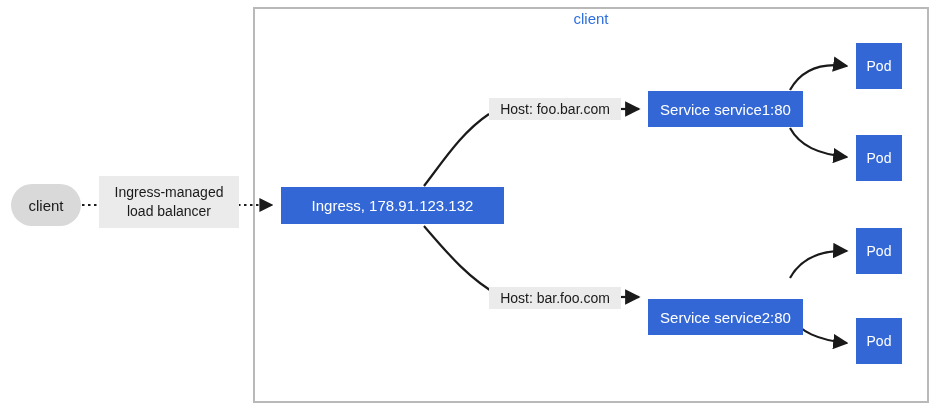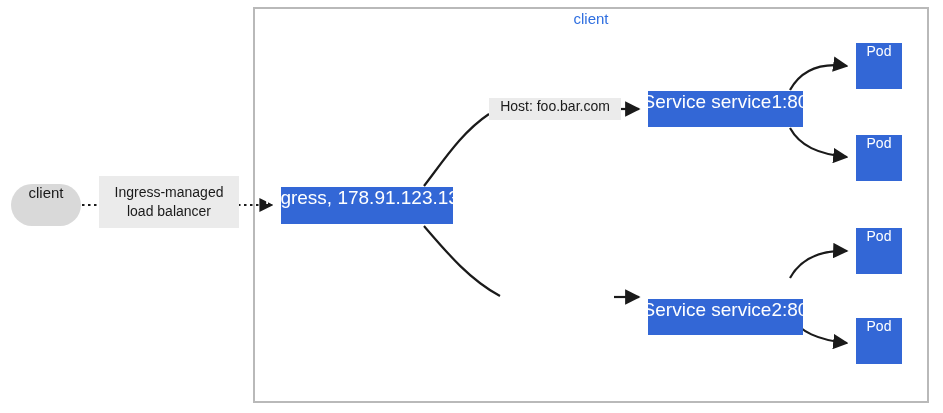--- a/index.html
+++ b/index.html
@@ -22,20 +22,21 @@
     left: 0;
     top: 0;
     width: 943px;
     height: 413px;
     pointer-events: none;
   }
   .node {
     position: absolute;
     box-sizing: border-box;
     display: flex;
+    align-items: center;
     justify-content: center;
     z-index: 3;
   }
   
   #cluster-box {
     position: absolute;
     left: 253px;
     top: 7px;
     width: 676px;
     height: 396px;
@@ -77,27 +78,27 @@
     font-size: 14px;
     line-height: 19px;
     flex-direction: column;
     text-align: center;
     z-index: 4;
   }
   
   .blue-box {
     background: #3367d6;
     color: #ffffff;
-    font-size: 19px;
+    font-size: 15px;
     white-space: nowrap;
   }
   #ingress-node {
     left: 281px;
     top: 187px;
-    width: 172px;
+    width: 223px;
     height: 37px;
   }
   #service1-node {
     left: 648px;
     top: 91px;
     width: 155px;
     height: 36px;
   }
   #service2-node {
     left: 648px;
@@ -198,20 +199,23 @@
     <span>client</span>
   </div>
 
   <div class="node blue-box" id="ingress-node">
     <span>Ingress, 178.91.123.132</span>
   </div>
 
   <div class="node host-label" id="host1-label">
     <span>Host: foo.bar.com</span>
   </div>
+  <div class="node host-label" id="host2-label">
+    <span>Host: bar.foo.com</span>
+  </div>
 
   <div class="node blue-box" id="service1-node">
     <span>Service service1:80</span>
   </div>
   <div class="node blue-box" id="service2-node">
     <span>Service service2:80</span>
   </div>
 
   <div class="node blue-box pod-node" id="pod-1">
     <span>Pod</span>

